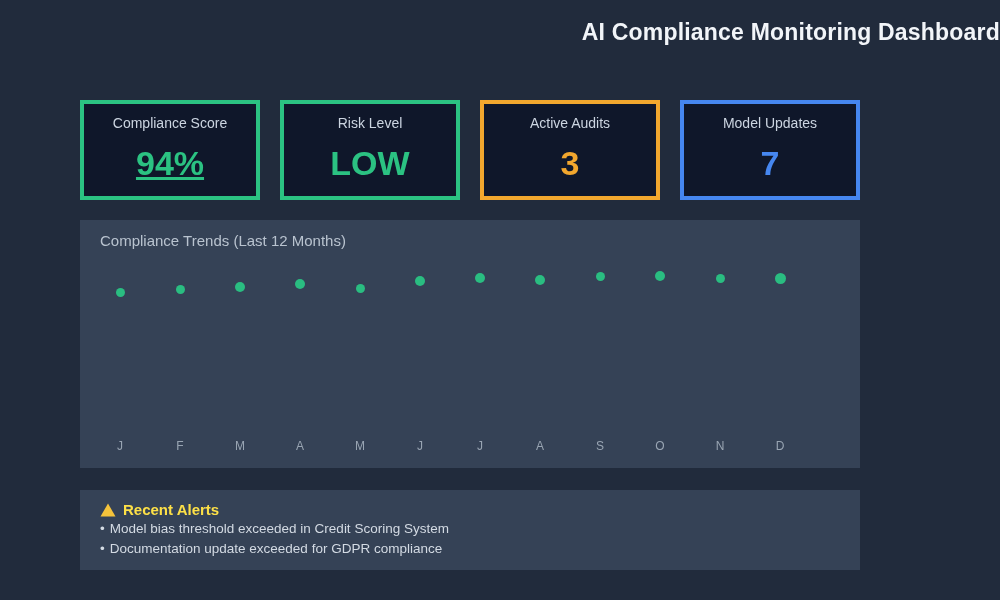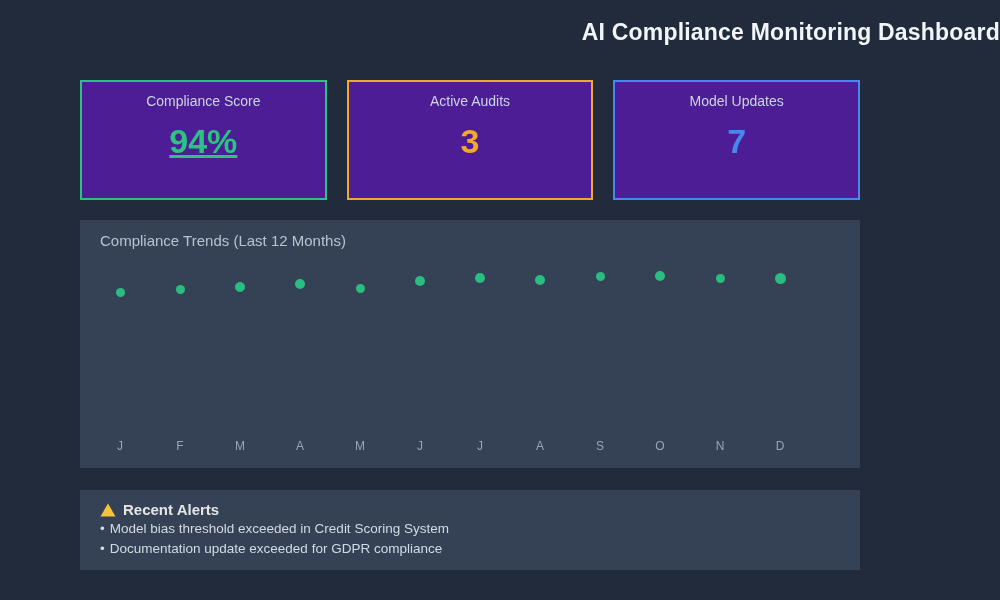--- a/index.html
+++ b/index.html
@@ -24,26 +24,27 @@
   .cards {
     position: absolute;
     top: 80px; left: 80px;
     width: 780px; height: 120px;
     display: flex;
     gap: 20px;
   }
   .card {
     flex: 1;
     box-sizing: border-box;
-    background: #4c1d95;
-    border: 2px solid #737373;
+    background: #0f172a;
+    border: 4px solid #737373;
     display: flex;
     flex-direction: column;
     align-items: center;
     padding-top: 11px;
+    margin-top: 20px;
   }
   .card-label {
     font-size: 14px;
     line-height: 17px;
     color: #ccd5e1;
   }
   .card-value {
     margin-top: 13px;
     font-size: 34px;
     font-weight: bold;
@@ -87,21 +88,21 @@
   }
   .alerts {
     top: 490px;
     height: 80px;
     padding: 11px 20px;
   }
   .alerts-heading {
     display: flex;
     align-items: center;
     gap: 7px;
-    color: #e5e5e5;
+    color: #fde047;
     font-weight: bold;
     font-size: 15px;
     line-height: 18px;
   }
   .warning-icon { display: inline-flex; }
   .warning-icon svg { display: block; }
   .alert-item {
     color: #d3dae3;
     font-size: 13.5px;
     line-height: 20px;
@@ -110,20 +111,24 @@
 </style>
 </head>
 <body>
 
 <h1 class="page-title">AI Compliance Monitoring Dashboard</h1>
 
 <div class="cards">
   <div class="card" style="border-color: rgb(43, 194, 130);">
     <div class="card-label">Compliance Score</div>
     <div class="card-value" style="color: rgb(43, 194, 130); text-decoration: underline;">94%</div>
+  </div>
+  <div class="card" style="border-color: rgb(43, 194, 130);">
+    <div class="card-label">Risk Level</div>
+    <div class="card-value" style="color: rgb(43, 194, 130);">LOW</div>
   </div>
   <div class="card" style="border-color: rgb(242, 167, 46);">
     <div class="card-label">Active Audits</div>
     <div class="card-value" style="color: rgb(242, 167, 46);">3</div>
   </div>
   <div class="card" style="border-color: rgb(70, 135, 240);">
     <div class="card-label">Model Updates</div>
     <div class="card-value" style="color: rgb(70, 135, 240);">7</div>
   </div>
 </div>

